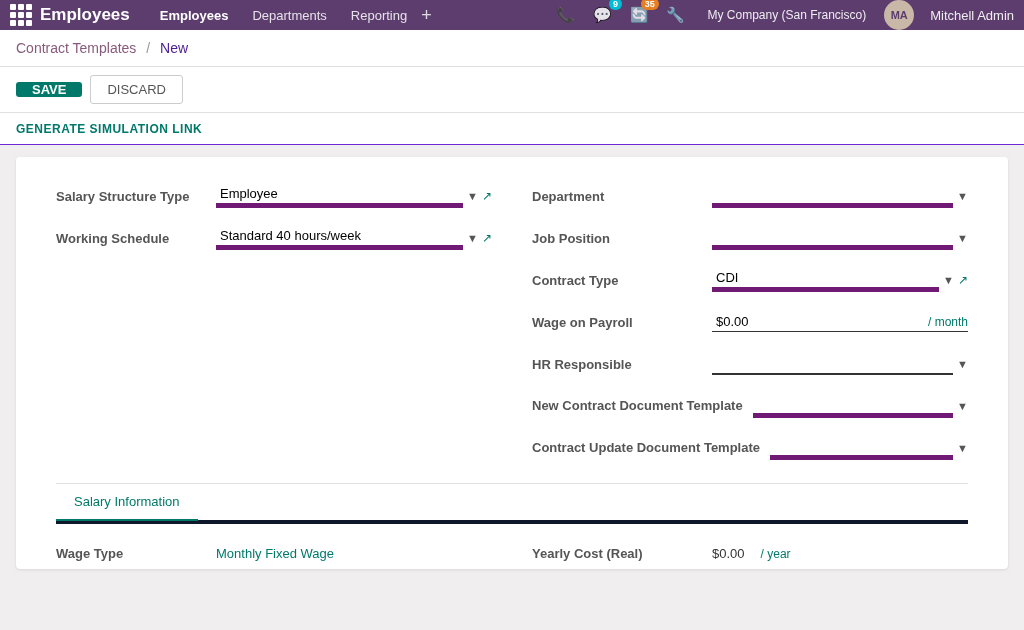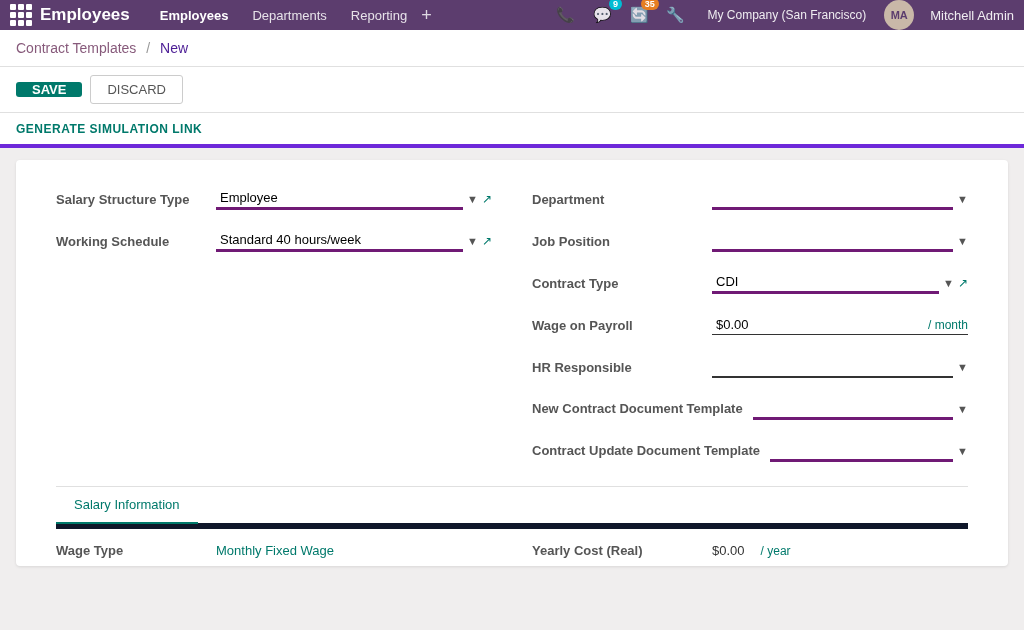--- a/index.html
+++ b/index.html
@@ -136,21 +136,21 @@
       padding: 6px 16px;
       border-radius: 3px;
       cursor: pointer;
       font-size: 13px;
     }
 
     
     .simulation-bar {
       background: white;
       padding: 8px 16px;
-      border-bottom: 4px solid #6d28d9;
+      border-bottom: 1px solid #6d28d9;
     }
     .simulation-bar a {
       color: #00796b;
       font-size: 12px;
       font-weight: bold;
       text-decoration: none;
       text-transform: uppercase;
       letter-spacing: 0.5px;
     }
 
@@ -227,21 +227,21 @@
     }
     .select-wrapper {
       flex: 1;
       display: flex;
       align-items: center;
       gap: 4px;
     }
     .field-select {
       flex: 1;
       border: none;
-      border-bottom: 3px solid #701a75;
+      border-bottom: 5px solid #701a75;
       padding: 2px 4px;
       font-size: 13px;
       outline: none;
       background: transparent;
       cursor: pointer;
       appearance: none;
       -webkit-appearance: none;
     }
     .dropdown-arrow {
       color: #555;
@@ -275,22 +275,22 @@
     }
 
     
     .tabs-section {
       border-top: 1px solid #e0e0e0;
       margin-top: 8px;
     }
     .tabs-bar {
       display: flex;
       gap: 0;
-      border-bottom: 6px solid #0f172a;
-      margin-bottom: 0;
+      border-bottom: 4px solid #0f172a;
+      margin-bottom: 8px;
     }
     .tab-item {
       padding: 10px 18px;
       font-size: 13px;
       cursor: pointer;
       color: #555;
       border-bottom: 2px solid transparent;
       margin-bottom: -1px;
     }
     .tab-item.active {

